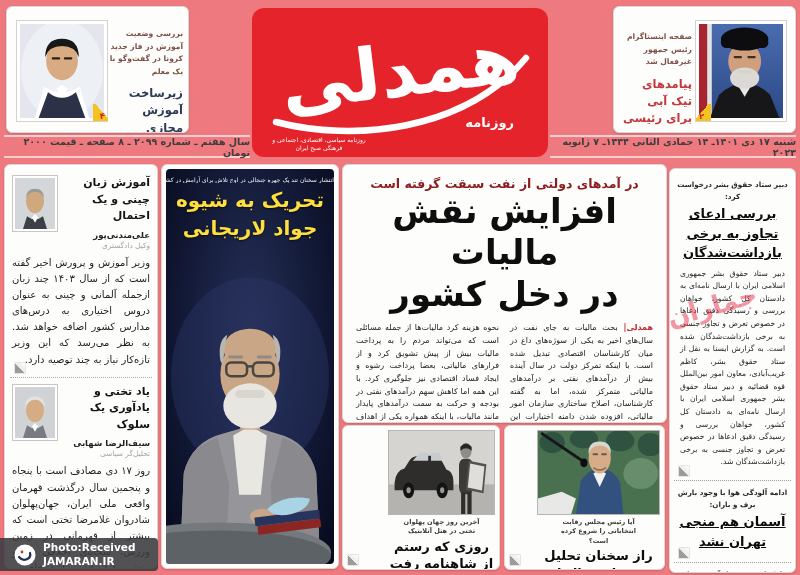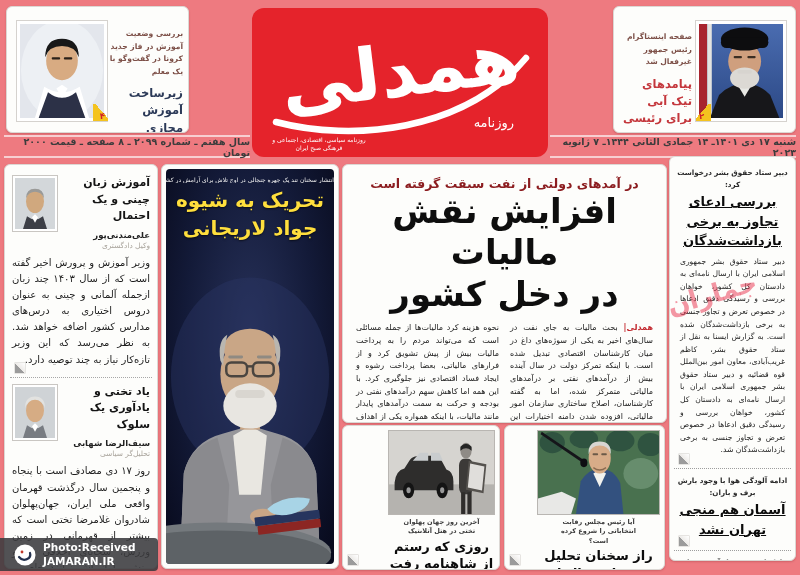--- a/index.html
+++ b/index.html
@@ -29,21 +29,21 @@
         justify-content:flex-start;padding-right:3px;box-sizing:border-box;}
   .badge-bl{background:linear-gradient(to bottom right,transparent 42%,#f4c31f 42%);
         justify-content:flex-end;padding-left:3px;box-sizing:border-box;}
   .teaser-left .badge{left:86px;top:97px;}
   .teaser-right .badge{right:84px;top:97px;}
 
   
   .masthead{position:absolute;left:252px;top:8px;width:296px;height:149px;
         background:#e5232b;border-radius:12px;overflow:hidden;}
   .masthead svg{position:absolute;inset:0;}
-  .mh-tag{position:absolute;right:34px;bottom:27px;color:#fff;font-size:13px;font-weight:normal;}
+  .mh-tag{position:absolute;right:34px;bottom:27px;color:#fff;font-size:13px;font-weight:bold;}
   .mh-sub{position:absolute;left:12px;bottom:5px;width:110px;color:#ffffff;font-size:6px;
         text-align:center;line-height:1.3;}
 
   
   .datestrip{position:absolute;top:135px;height:23px;display:flex;align-items:center;
         justify-content:center;font-size:9.5px;font-weight:bold;color:#3c3c3c;
         border-top:2px solid #f7cfd1;border-bottom:2px solid #f7cfd1;box-sizing:border-box;}
   .date-right{right:4px;width:246px;}
   .date-left{left:4px;width:246px;}
 
@@ -87,21 +87,21 @@
   .pbox{top:425px;height:145px;padding:4px;box-sizing:border-box;}
   .pbox1{left:342px;width:158px;padding-left:45px;}
   .pbox2{left:504px;width:161px;padding-left:32px;}
   .pb-photo{height:83px;border:1px solid #b9b6b2;background:#e8e8e6;overflow:hidden;}
   .pb-photo svg{width:100%;height:100%;display:block;}
   .pb-kicker{font-size:6.5px;font-weight:bold;color:#3b3b3b;text-align:center;line-height:1.45;
         margin-top:3px;padding:0 14px;}
   .pb-head{font-size:13px;font-weight:900;color:#0c0c0c;text-align:center;line-height:1.35;margin-top:1px;}
 
   
-  .rightcol{left:669px;top:156px;width:127px;height:405px;padding:4px 4px;box-sizing:border-box;}
+  .rightcol{left:669px;top:168px;width:127px;height:405px;padding:4px 4px;box-sizing:border-box;}
   .rc-article{position:relative;border-bottom:1px dotted #9d9d9d;padding:6px 2px 11px;}
   .rc-article:last-child{border-bottom:none;}
   .rc-kicker{font-size:7.2px;font-weight:bold;color:#2a2a2a;text-align:center;line-height:1.6;}
   .rc-head{font-size:13px;font-weight:900;color:#0b0b0b;text-align:center;line-height:1.5;margin-top:2px;text-decoration:underline;}
   .rc-body{font-size:7.6px;line-height:1.66;text-align:justify;color:#1c1c1c;margin-top:5px;padding:0 4px;}
   .stamp{position:absolute;top:118px;left:-8px;transform:rotate(-16deg);
         font-size:26px;font-weight:900;color:rgba(234,48,75,.5);letter-spacing:1px;pointer-events:none;}
 
   
   .fold{position:absolute;left:5px;bottom:4px;width:10px;height:10px;

